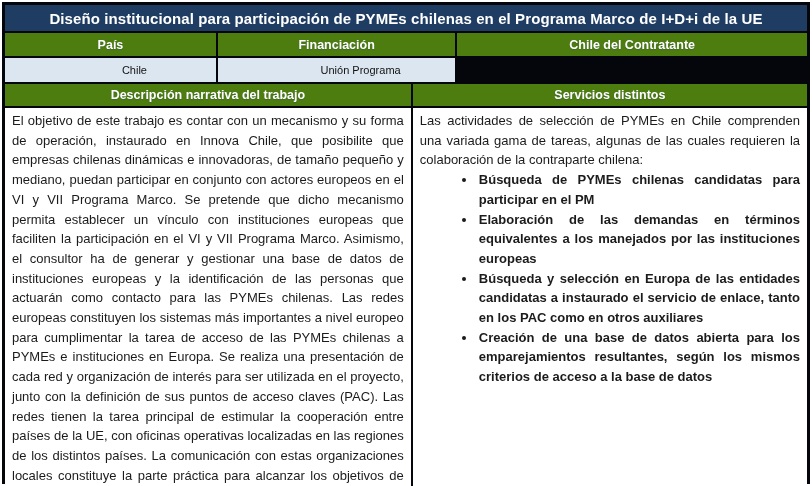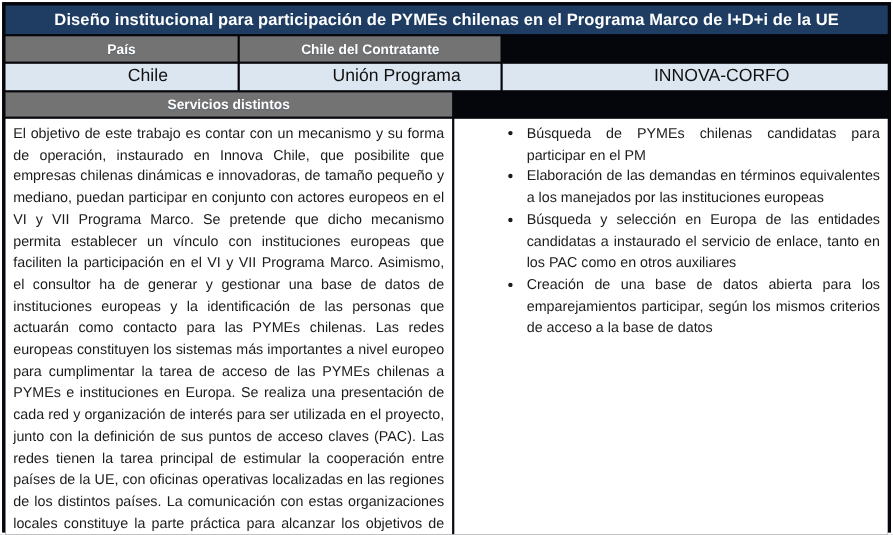--- a/index.html
+++ b/index.html
@@ -42,30 +42,30 @@
   }
   .title-bar {
     background: #1f3d63;
     color: #ffffff;
     font-weight: bold;
     font-size: 15px;
     letter-spacing: 0.1px;
     text-align: center;
   }
   .hdr {
-    background: #737373;
+    background: #4d7c0f;
     color: #ffffff;
     font-weight: bold;
     font-size: 12.5px;
     text-shadow: 0 1px 1px rgba(40,70,110,0.35);
   }
   .val {
     background: #dce6f1;
     color: #111111;
-    font-size: 16px;
+    font-size: 11px;
     padding-left: 48px;
   }
   .body-cell {
     background: #ffffff;
     color: #1b1b1b;
     display: block;
     font-size: 13px;
     line-height: 19.7px;
     padding: 3px 7px 0 7px;
     text-align: justify;
@@ -76,55 +76,58 @@
     text-align: justify;
   }
   .body-cell ul {
     margin: 0;
     padding: 0 0 0 57px;
     list-style: disc outside;
   }
   .body-cell li {
     text-align: justify;
     padding-left: 2px;
+    font-weight: bold;
   }
 </style>
 </head>
 <body>
 
 <div class="page">
   <div class="doc-table">
 
     <div class="row" style="grid-template-columns: 1fr;">
       <div class="cell title-bar">Diseño institucional para participación de PYMEs chilenas en el Programa Marco de I+D+i de la UE</div>
     </div>
 
     <div class="row cols3">
       <div class="cell hdr">País</div>
+      <div class="cell hdr">Financiación</div>
       <div class="cell hdr">Chile del Contratante</div>
     </div>
 
     <div class="row cols3">
       <div class="cell val">Chile</div>
       <div class="cell val">Unión Programa</div>
-      <div class="cell val">INNOVA-CORFO</div>
     </div>
 
     <div class="row cols2">
+      <div class="cell hdr">Descripción narrativa del trabajo</div>
       <div class="cell hdr">Servicios distintos</div>
     </div>
 
     <div class="row cols2">
       <div class="cell body-cell">
         <p>El objetivo de este trabajo es contar con un mecanismo y su forma de operación, instaurado en Innova Chile, que posibilite que empresas chilenas dinámicas e innovadoras, de tamaño pequeño y mediano, puedan participar en conjunto con actores europeos en el VI y VII Programa Marco. Se pretende que dicho mecanismo permita establecer un vínculo con instituciones europeas que faciliten la participación en el VI y VII Programa Marco. Asimismo, el consultor ha de generar y gestionar una base de datos de instituciones europeas y la identificación de las personas que actuarán como contacto para las PYMEs chilenas. Las redes europeas constituyen los sistemas más importantes a nivel europeo para cumplimentar la tarea de acceso de las PYMEs chilenas a PYMEs e instituciones en Europa. Se realiza una presentación de cada red y organización de interés para ser utilizada en el proyecto, junto con la definición de sus puntos de acceso claves (PAC). Las redes tienen la tarea principal de estimular la cooperación entre países de la UE, con oficinas operativas localizadas en las regiones de los distintos países. La comunicación con estas organizaciones locales constituye la parte práctica para alcanzar los objetivos de Innova.</p>
       </div>
       <div class="cell body-cell">
+        <p>Las actividades de selección de PYMEs en Chile comprenden una variada gama de tareas, algunas de las cuales requieren la colaboración de la contraparte chilena:</p>
         <ul>
           <li>Búsqueda de PYMEs chilenas candidatas para participar en el PM</li>
           <li>Elaboración de las demandas en términos equivalentes a los manejados por las instituciones europeas</li>
           <li>Búsqueda y selección en Europa de las entidades candidatas a instaurado el servicio de enlace, tanto en los PAC como en otros auxiliares</li>
-          <li>Creación de una base de datos abierta para los emparejamientos participar, según los mismos criterios de acceso a la base de datos</li>
+          <li>Creación de una base de datos abierta para los emparejamientos resultantes, según los mismos criterios de acceso a la base de datos</li>
         </ul>
       </div>
     </div>
 
   </div>
 </div>
 
 </body></html>

